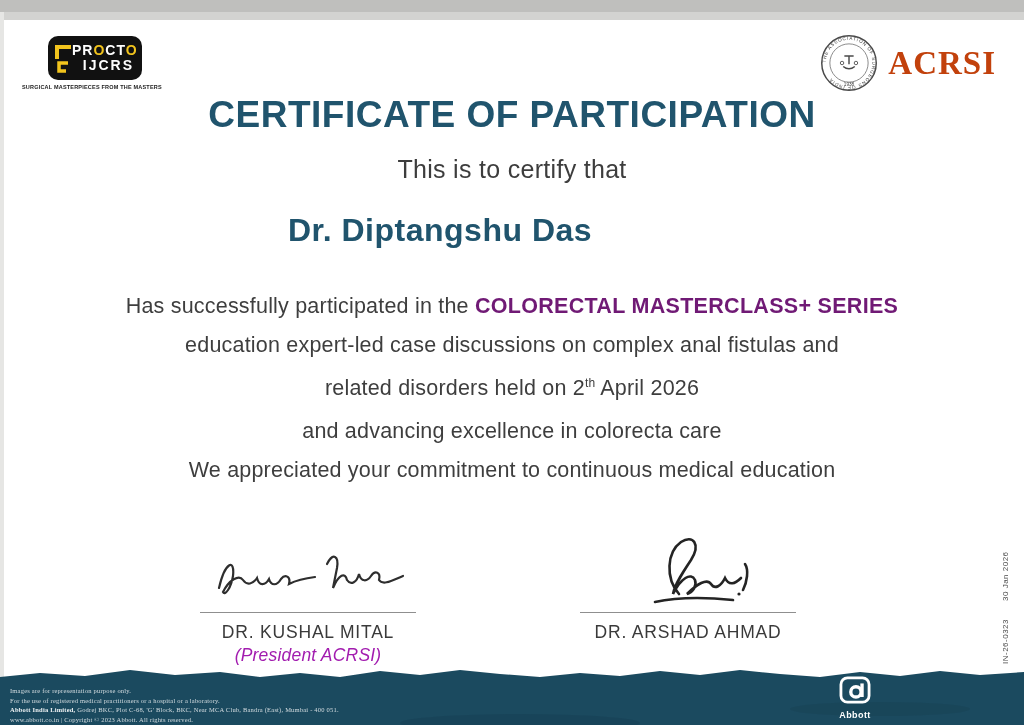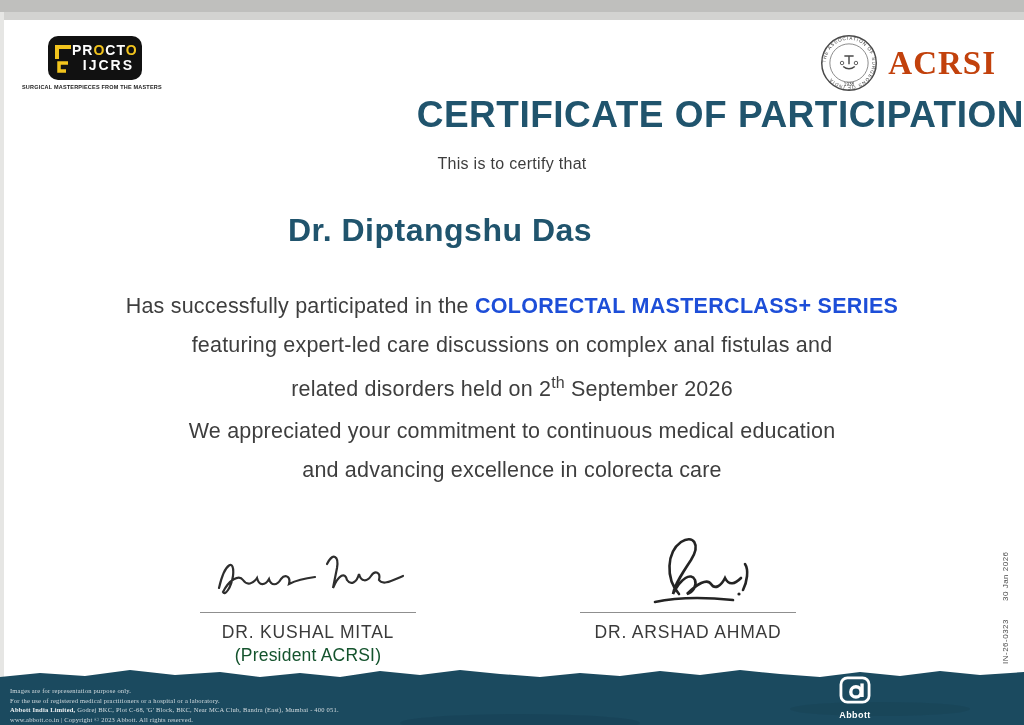--- a/index.html
+++ b/index.html
@@ -21,43 +21,43 @@
   .procto-l2{font-size:14px;font-weight:800;color:#ffffff;letter-spacing:2px;line-height:15px;}
   .procto .yellow{color:#f2c41d;}
   .procto-bracket{position:absolute;left:6px;top:7px;}
   .procto-tagline{position:absolute;left:22px;top:72px;width:160px;font-size:5.5px;font-weight:700;color:#1a1a1a;letter-spacing:0.2px;}
 
   
   .acrsi{position:absolute;right:28px;top:22px;display:flex;align-items:center;gap:10px;}
   .acrsi-label{font-family:"Liberation Serif", serif;font-size:33px;font-weight:700;color:#c2410c;letter-spacing:1px;}
 
   
-  .title{position:absolute;top:82px;left:0;width:1024px;text-align:right;
+  .title{position:absolute;top:82px;left:0;width:1024px;text-align:center;
     font-size:37px;font-weight:800;color:#20546d;letter-spacing:0.5px;}
   .certify{position:absolute;top:143px;left:0;width:1024px;text-align:center;
-    font-size:16px;color:#3d3d3d;letter-spacing:0.3px;}
+    font-size:25px;color:#3d3d3d;letter-spacing:0.3px;}
   .recipient{position:absolute;top:200px;left:0;width:880px;text-align:center;
     font-size:32px;font-weight:800;color:#20546d;letter-spacing:0.5px;}
 
   
   .body-block{position:absolute;left:0;width:1024px;text-align:center;
     font-size:21.5px;color:#3e3e3e;line-height:38.5px;letter-spacing:0.2px;}
   .bp1{top:275px;}
   .bp2{top:400px;}
-  .body-block b{font-weight:800;color:#1d4ed8;letter-spacing:0.3px;}
-  .body-block sup{font-size:16px;}
+  .body-block b{font-weight:800;color:#701a75;letter-spacing:0.3px;}
+  .body-block sup{font-size:12px;}
 
   
   .sig{position:absolute;top:524px;width:216px;text-align:center;}
   .sig-left{left:200px;}
   .sig-right{left:580px;}
   .sig svg{display:block;margin:0 auto;}
   .sig-rule{border:none;border-top:1.5px solid #8f8f8f;margin:2px 0 8px 0;}
   .sig-name{font-size:17.5px;font-weight:400;color:#3a3a3a;letter-spacing:0.8px;line-height:23px;}
-  .sig-role{font-size:17.5px;color:#14532d;line-height:23px;letter-spacing:0.2px;}
+  .sig-role{font-size:17.5px;color:#a21caf;line-height:23px;letter-spacing:0.2px;font-style:italic;}
 
   
   .footer{position:absolute;left:0;bottom:0;width:900px;height:72px;}
   .footer-text{position:absolute;left:10px;top:21px;color:rgba(255,255,255,0.78);
     font-family:"Liberation Serif", serif;font-size:6.5px;line-height:9.6px;letter-spacing:0.2px;}
   .footer-text b{color:rgba(255,255,255,0.92);}
   .abbott{position:absolute;right:28px;top:10px;text-align:center;color:#ffffff;}
   .abbott-word{font-size:9px;font-weight:700;letter-spacing:0.4px;margin-top:1px;}
 
   
@@ -99,27 +99,27 @@
     </svg>
     <div class="acrsi-label">ACRSI</div>
   </div>
 
   <div class="title">CERTIFICATE OF PARTICIPATION</div>
   <div class="certify">This is to certify that</div>
   <div class="recipient">Dr. Diptangshu Das</div>
 
   <div class="body-block bp1">
     <div><span>Has successfully participated in the </span><b>COLORECTAL MASTERCLASS+ SERIES</b></div>
-    <div>featuring expert-led care discussions on complex anal fistulas and</div>
-    <div><span>related disorders held on 2</span><sup>th</sup><span> September 2026</span></div>
+    <div>education expert-led case discussions on complex anal fistulas and</div>
+    <div><span>related disorders held on 2</span><sup>th</sup><span> April 2026</span></div>
   </div>
 
   <div class="body-block bp2">
+    <div>and advancing excellence in colorecta care</div>
     <div>We appreciated your commitment to continuous medical education</div>
-    <div>and advancing excellence in colorecta care</div>
   </div>
 
   <div class="sig sig-left">
     <svg width="210" height="74" viewBox="0 0 210 74">
       <g fill="none" stroke="#2e2e2e" stroke-width="2.2" stroke-linecap="round">
         <path d="M16 52 C22 26 32 22 30 40 C28 52 22 60 20 56 C26 44 36 38 40 44 C44 50 50 48 54 42 C56 50 62 50 66 43 C68 50 74 50 78 43 C82 38 88 40 86 48 C94 44 104 42 112 41"></path>
         <path d="M124 28 C130 16 136 20 134 32 L130 52 C136 38 142 36 144 44 C148 50 154 46 156 38 C158 46 164 46 168 40 C172 34 178 36 176 44 C180 50 190 44 200 40"></path>
       </g>
     </svg>
     <hr class="sig-rule">

